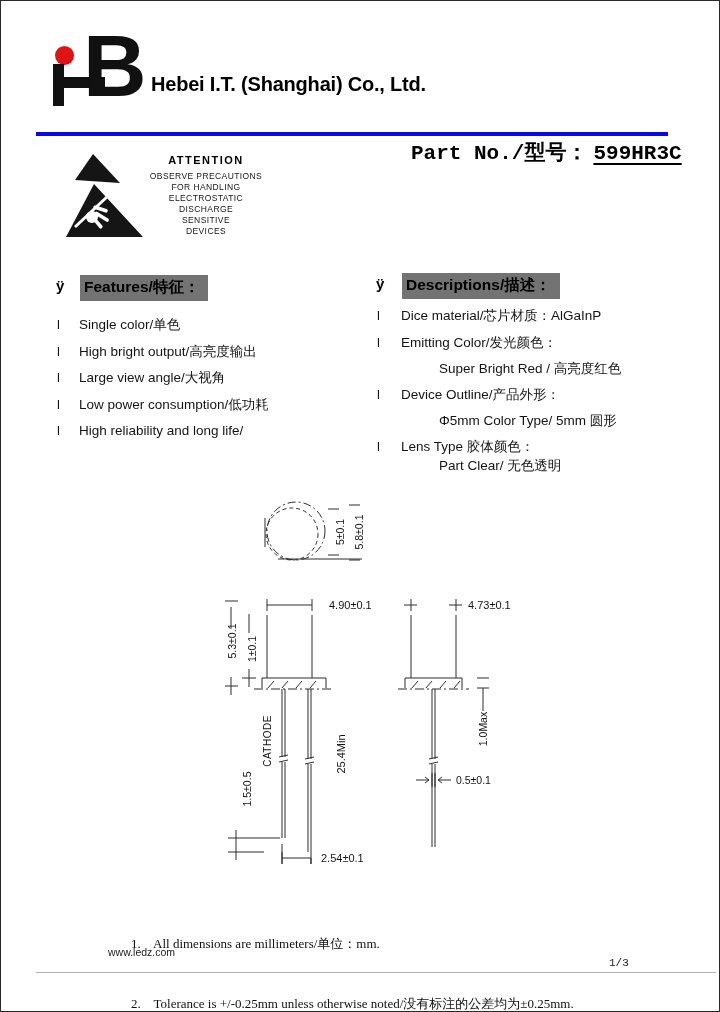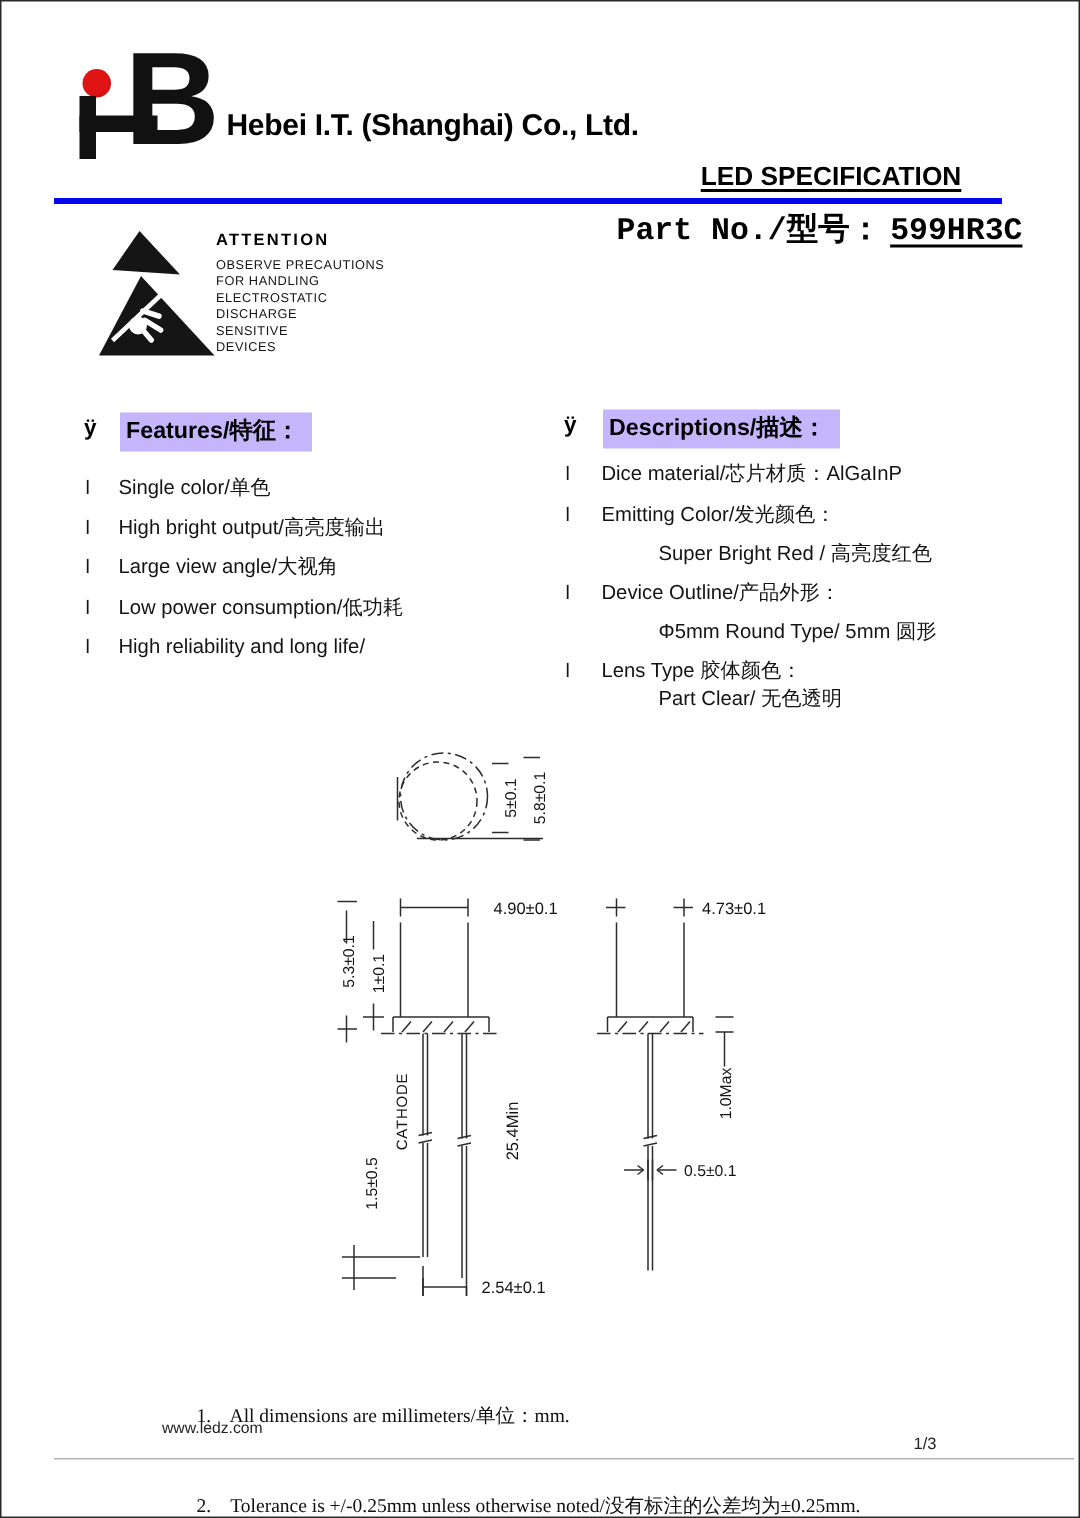--- a/index.html
+++ b/index.html
@@ -22,66 +22,65 @@
   .company{left:150px;top:72px;font-size:20px;font-weight:bold;letter-spacing:-0.2px;}
 
   .doc-title{left:448px;top:106px;width:210px;text-align:center;font-size:17.5px;font-weight:bold;
     text-decoration:underline;text-decoration-thickness:2px;text-underline-offset:3px;}
   .blue-rule{left:35px;top:131px;width:632px;height:4px;background:#0707ee;}
 
   .part-row{left:410px;top:137px;font-family:Liberation Mono, monospace;font-size:21px;font-weight:bold;}
   .part-value{text-decoration:underline;text-decoration-thickness:2px;text-underline-offset:4px;padding-left:6px;}
 
   
-  .att-text{left:143px;top:153px;width:124px;}
+  .att-text{left:143px;top:153px;width:124px;text-align:center;}
   .att-title{font-size:11px;font-weight:bold;letter-spacing:1.5px;margin-bottom:5px;}
   .att-line{font-size:8.5px;font-weight:400;line-height:11px;letter-spacing:0.4px;color:#151515;}
 
   
   .features-col{left:55px;top:274px;width:315px;}
   .desc-col{left:375px;top:272px;width:340px;}
   .sec-head{display:flex;align-items:flex-start;}
   .sec-bullet{width:24px;font-size:15px;font-weight:bold;padding-top:2px;}
   .desc-col .sec-bullet{width:26px;}
-  .sec-title{background:#c4b5fd;font-size:15.5px;font-weight:bold;padding:2px 9px 3px 4px;}
+  .sec-title{background:#737373;font-size:15.5px;font-weight:bold;padding:2px 9px 3px 4px;}
   .f-list{margin-top:17px;}
   .d-list{margin-top:10px;}
   .li{position:relative;padding-left:23px;font-size:13.5px;line-height:14px;color:#141414;}
   .desc-col .li{padding-left:25px;}
   .li .b{position:absolute;left:1px;top:0;font-size:13px;font-weight:500;}
   .mb13{margin-bottom:12.5px;}
   .mb12{margin-bottom:12px;}
   .mb5{margin-bottom:5px;}
   .cont{padding-left:57px;font-size:13.5px;line-height:15px;color:#141414;}
   .sub{padding-left:63px;font-size:13.5px;line-height:14px;color:#141414;}
 
   
   .notes{left:130px;top:893px;font-family:"Liberation Serif",serif;font-size:13px;
     line-height:20px;white-space:pre;color:#101010;}
   .website{left:107px;top:945px;font-size:10.5px;color:#222;}
   .foot-rule{left:35px;top:971px;width:680px;height:1px;background:#b3b3b3;}
-  .page-num{left:608px;top:956px;font-size:11px;color:#222;}
+  .page-num{left:608px;top:956px;font-size:11px;color:#222;font-family:Liberation Mono, monospace;}
 
   svg text{font-family:"Liberation Sans",sans-serif;}
 </style>
 </head>
 <body>
 
 <div id="page">
 
   <div class="abs logo">
     <div class="abs logo-dot"></div>
     <div class="abs logo-bar-v"></div>
     <div class="abs logo-bar-h"></div>
     <div class="abs logo-b">B</div>
   </div>
 
   <div class="abs company">Hebei I.T. (Shanghai) Co., Ltd.</div>
 
-  <div class="abs doc-title">LED SPECIFICATION</div>
   <div class="abs blue-rule"></div>
 
   <div class="abs part-row">
     <span>Part No./型号：</span><span class="part-value">599HR3C</span>
   </div>
 
   <svg class="abs" style="left:62px;top:152px" width="95" height="90" viewBox="0 0 95 90">
     <polygon points="30,1 57,30 12,27" fill="#151515"></polygon>
     <polygon points="31,31 80,84 3,84" fill="#151515"></polygon>
     <path d="M12 74 L46 42" stroke="#ffffff" stroke-width="3" fill="none"></path>
@@ -120,21 +119,21 @@
   <div class="abs desc-col">
     <div class="sec-head">
       <span class="sec-bullet">ÿ</span>
       <span class="sec-title">Descriptions/描述：</span>
     </div>
     <div class="d-list">
       <div class="li mb13"><span class="b">l</span><span>Dice material/芯片材质：AlGaInP</span></div>
       <div class="li mb13"><span class="b">l</span><span>Emitting Color/发光颜色：</span></div>
       <div class="sub mb12">Super Bright Red /  高亮度红色</div>
       <div class="li mb12"><span class="b">l</span><span>Device Outline/产品外形：</span></div>
-      <div class="sub mb12">Φ5mm Round Type/ 5mm 圆形</div>
+      <div class="sub mb12">Φ5mm Color Type/ 5mm 圆形</div>
       <div class="li mb5"><span class="b">l</span><span>Lens Type 胶体颜色：</span></div>
       <div class="sub">Part Clear/  无色透明</div>
     </div>
   </div>
 
   <svg class="abs" style="left:215px;top:488px" width="310" height="395" viewBox="0 0 310 395">
     <g stroke="#2c2c2c" fill="none" stroke-width="1">
 
       <g>
         <circle cx="80" cy="42" r="29" stroke-dasharray="8 3 2 3"></circle>

